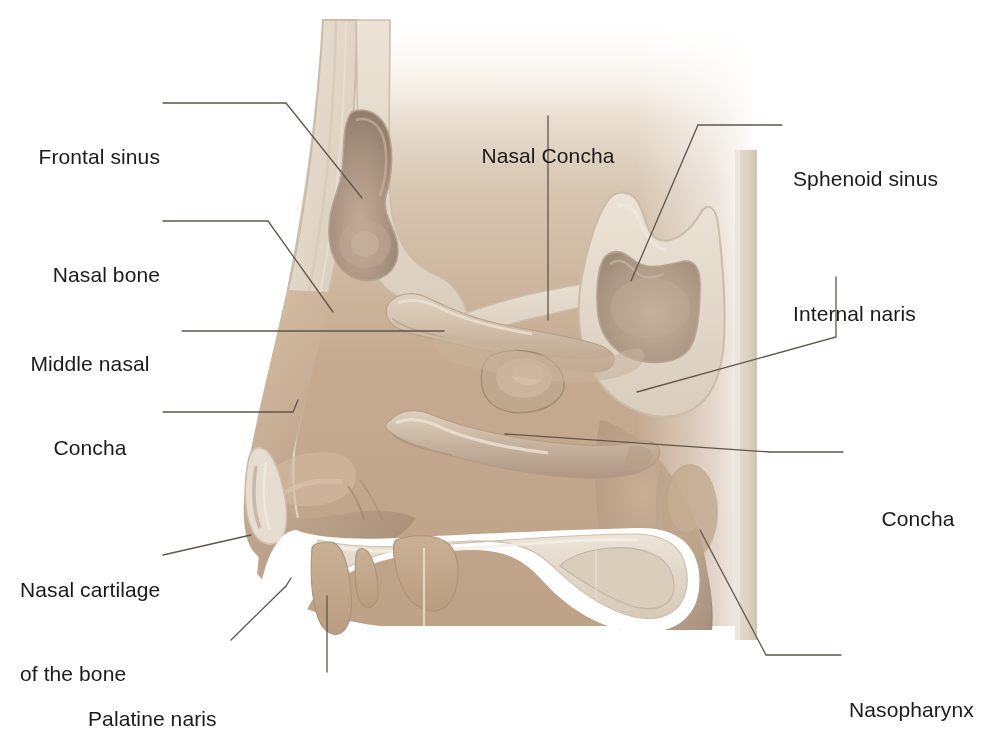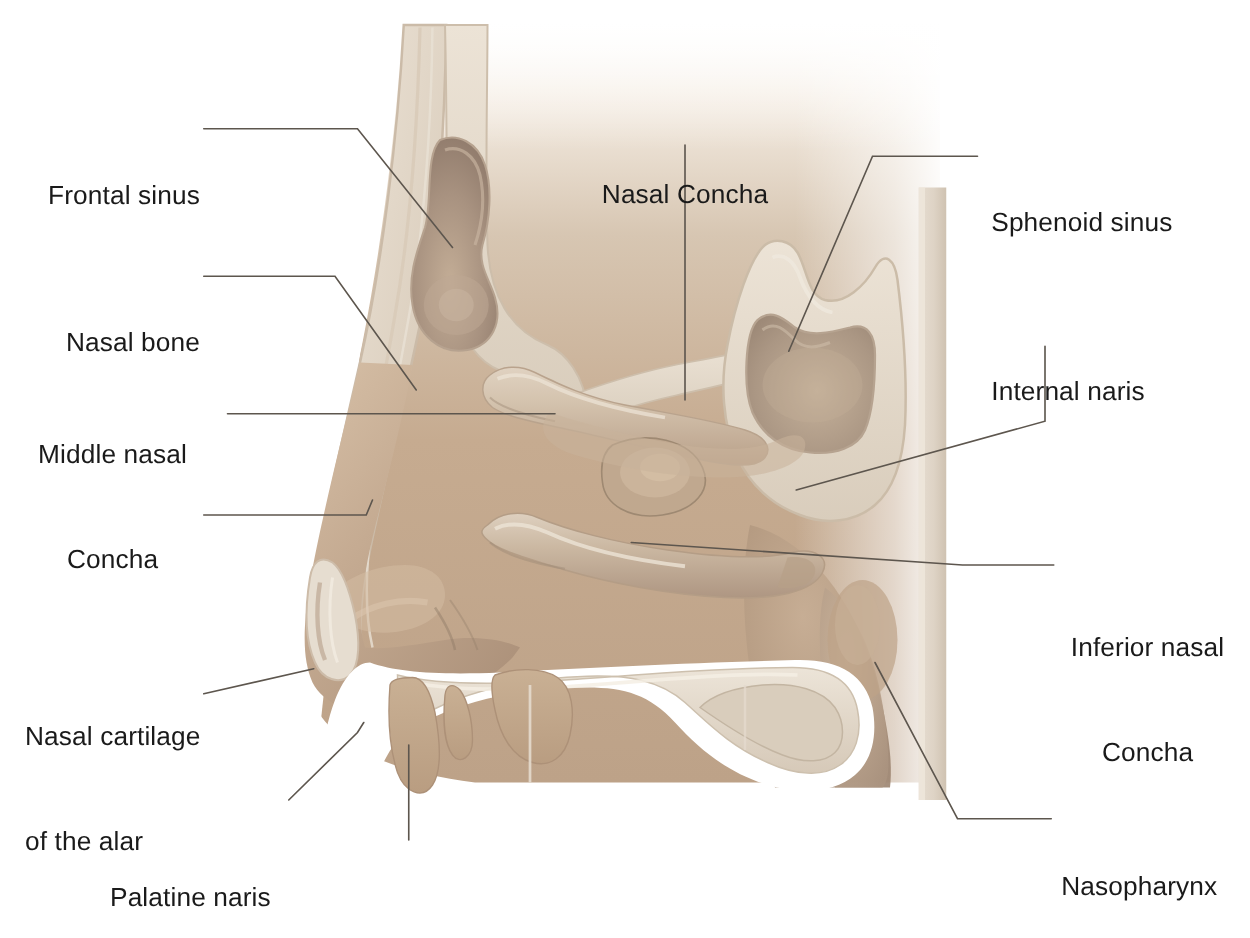--- a/index.html
+++ b/index.html
@@ -372,21 +372,21 @@
   </div>
 
   <div class="lbl c" style="left:0px; top:295px; width:180px;">
     <div>Middle nasal</div>
     <div>Concha</div>
   </div>
 
 
   <div class="lbl l" style="left:20px; top:521px; width:200px;">
     <div>Nasal cartilage</div>
-    <div>of the alar</div>
+    <div>of the bone</div>
   </div>
 
   <div class="lbl l" style="left:88px; top:650px; width:220px;">
     <div>Palatine naris</div>
   </div>
 
   <div class="lbl l" style="left:276px; top:692px; width:180px;">
     <div>Upper lip</div>
   </div>
 
@@ -400,21 +400,20 @@
 
   <div class="lbl l" style="left:793px; top:110px; width:210px;">
     <div>Sphenoid sinus</div>
   </div>
 
   <div class="lbl l" style="left:793px; top:245px; width:210px;">
     <div>Internal naris</div>
   </div>
 
   <div class="lbl c" style="left:838px; top:450px; width:160px;">
-    <div>Inferior nasal</div>
     <div>Concha</div>
   </div>
 
   <div class="lbl l" style="left:849px; top:641px; width:200px;">
     <div>Nasopharynx</div>
   </div>
 
 </div>
 
 </body></html>

